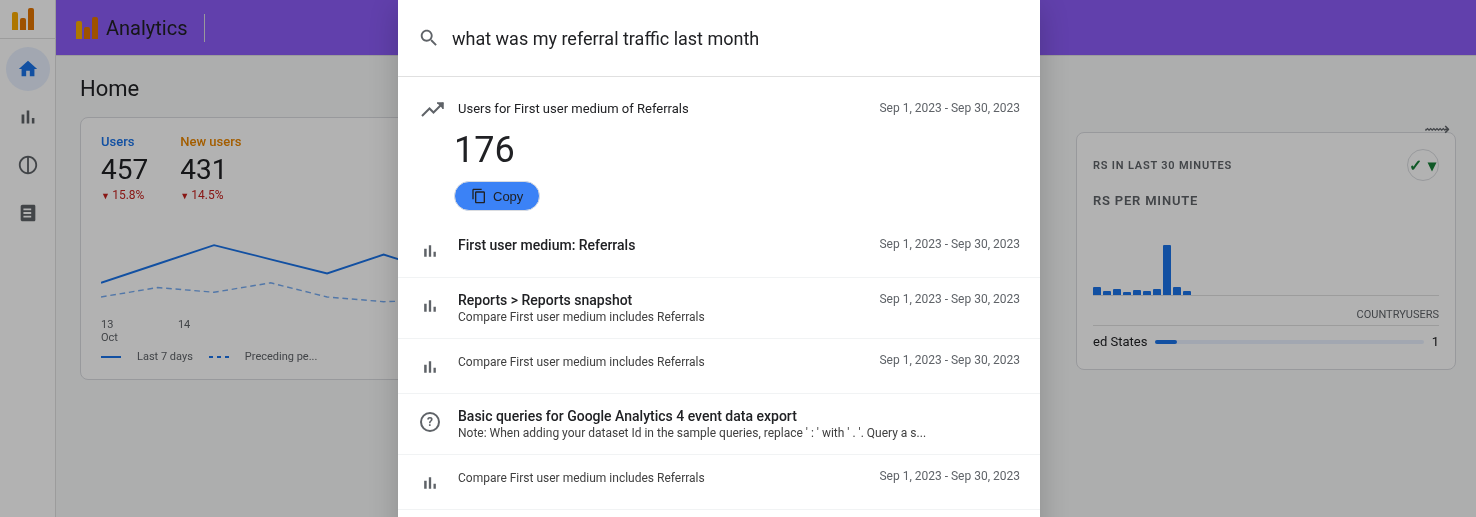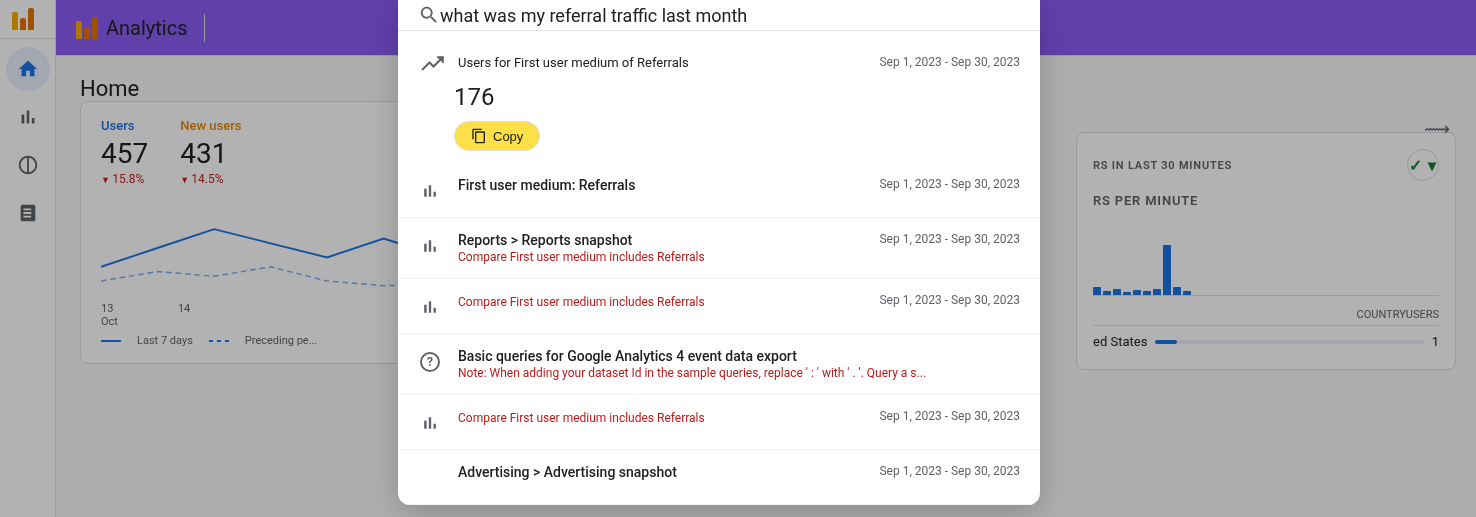--- a/index.html
+++ b/index.html
@@ -109,20 +109,21 @@
     }
 
     .page-content {
       padding: 20px 24px;
     }
 
     .page-title {
       font-size: 22px;
       color: #202124;
       font-weight: 400;
+      margin-bottom: 16px;
     }
 
     
     .card {
       background: #fff;
       border-radius: 8px;
       border: 1px solid #dadce0;
       padding: 16px 20px;
       max-width: 900px;
     }
@@ -302,21 +303,22 @@
       width: 660px;
       background: #fff;
       border-radius: 0 0 12px 12px;
       box-shadow: 0 8px 30px rgba(0,0,0,0.2);
       z-index: 200;
       overflow: hidden;
     }
     .search-bar {
       display: flex;
       align-items: center;
-      padding: 4px 20px;
+      padding: 27px 20px;
+      gap: 12px;
       border-bottom: 1px solid #e0e0e0;
     }
     .search-icon-wrap {
       color: #5f6368;
       font-size: 20px;
       display: flex;
       align-items: center;
     }
     .search-input {
       flex: 1;
@@ -349,21 +351,21 @@
     .result-content {
       flex: 1;
     }
     .result-title {
       font-size: 14px;
       color: #202124;
       font-weight: 500;
     }
     .result-subtitle {
       font-size: 12px;
-      color: #b91c1c;
+      color: #404040;
       margin-top: 2px;
     }
     .result-date {
       font-size: 12px;
       color: #5f6368;
       white-space: nowrap;
       flex-shrink: 0;
     }
 
     
@@ -379,37 +381,37 @@
     .top-result-label {
       font-size: 13px;
       color: #202124;
       flex: 1;
     }
     .top-result-date {
       font-size: 12px;
       color: #5f6368;
     }
     .top-result-value {
-      font-size: 24px;
+      font-size: 36px;
       font-weight: 400;
       color: #202124;
       margin-bottom: 10px;
       padding-left: 36px;
     }
     .copy-btn {
       display: inline-flex;
       align-items: center;
       gap: 6px;
       border: 1px solid #dadce0;
       border-radius: 20px;
       padding: 6px 16px;
       font-size: 13px;
       color: #202124;
       cursor: pointer;
-      background: #fde047;
+      background: #3b82f6;
       margin-left: 36px;
     }
 
     
     .trend-icon {
       width: 28px;
       height: 28px;
       flex-shrink: 0;
       display: flex;
       align-items: center;

